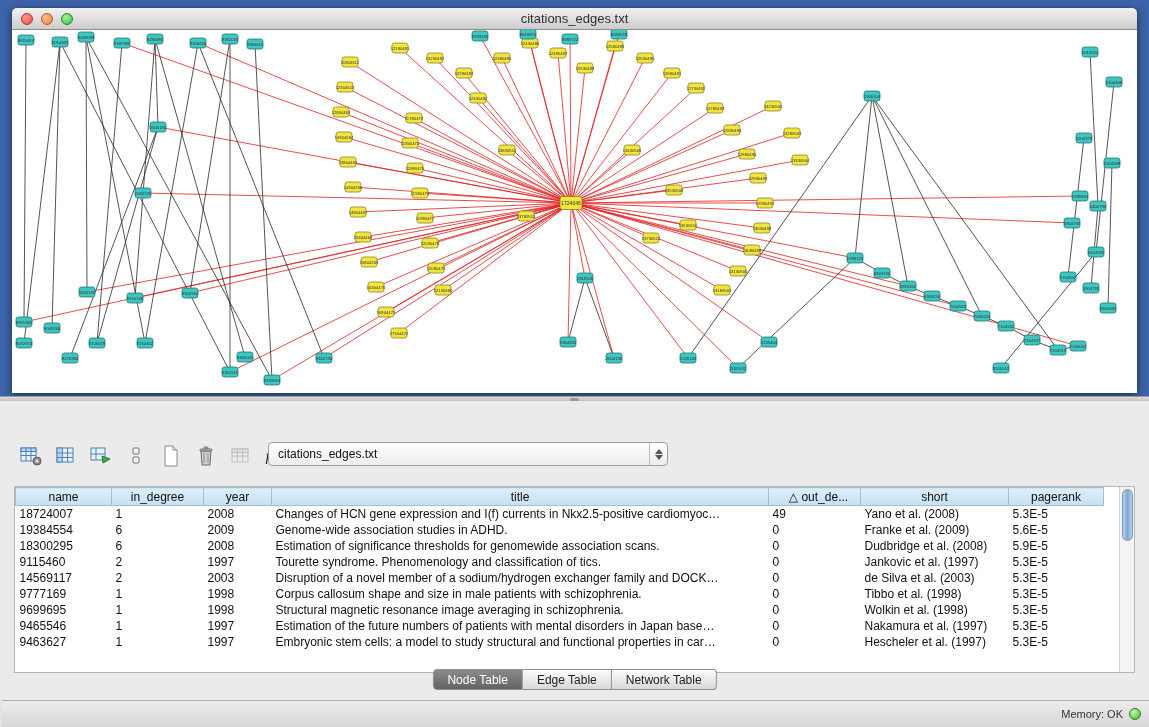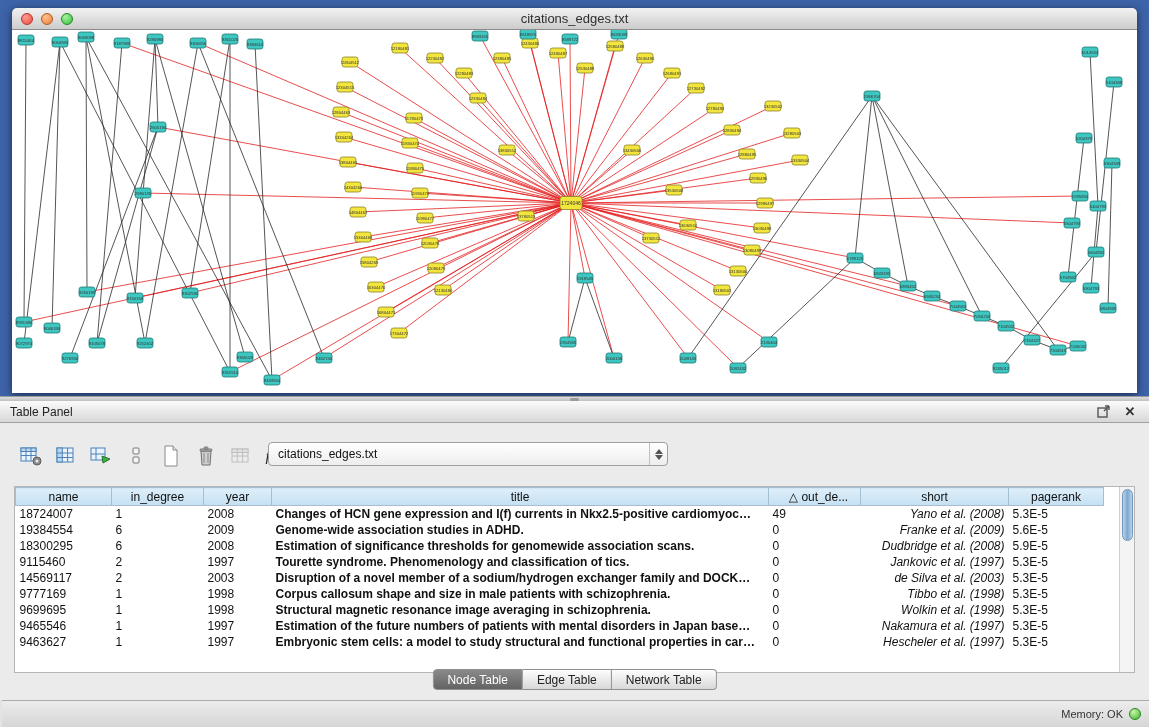--- a/index.html
+++ b/index.html
@@ -51,23 +51,23 @@
   .tri-down { width:0; height:0; border-left:4px solid transparent; border-right:4px solid transparent; border-top:5px solid #555; }
 
   .table-wrap { position:absolute; top:85px; left:14px; right:14px; height:187px;
     background:#ffffff; border:1px solid #b5b5b5; }
   table.data { border-collapse:collapse; table-layout:fixed; width:1088px; font-size:12px; }
   table.data th { height:18px; background:linear-gradient(#ddeefa,#c6e0f2);
     border:1px solid #a3bfd2; font-weight:normal; color:#111; text-align:center;
     overflow:hidden; white-space:nowrap; }
   table.data td { height:16px; padding:0 4px; color:#111; white-space:nowrap;
     overflow:hidden; text-overflow:ellipsis; }
-  .col-0{width:96px;} .col-1{width:92px;} .col-2{width:68px;} .col-3{width:497px;font-weight:bold;}
+  .col-0{width:96px;} .col-1{width:92px;} .col-2{width:68px;} .col-3{width:497px;}
   .col-4{width:92px;padding-left:8px;} .col-5{width:148px;} .col-6{width:95px;}
-  td.col-5 { text-align:right;font-style:italic; }
+  td.col-5 { text-align:left; }
   .vscroll { position:absolute; top:0; right:0; width:15px; bottom:0;
     background:#f4f4f4; border-left:1px solid #cfcfcf; }
   .vthumb { position:absolute; top:2px; left:2px; width:11px; height:52px; border-radius:6px;
     background:linear-gradient(90deg,#b9d2ea,#7ea9d2,#b9d2ea); border:1px solid #7697b5; }
 
   .tabs { position:absolute; bottom:10px; left:50%; transform:translateX(-50%);
     display:flex; }
   .tab { height:21px; padding:0 14px; font-size:12px; color:#222;
     background:linear-gradient(#fdfdfd,#d8d8d8); border:1px solid #8f8f8f;
     border-left-width:0; display:flex; align-items:center; cursor:pointer;margin-top:24px; }
@@ -659,31 +659,20 @@
       </svg>
     </div>
   </div>
 </div>
 
 <div class="splitter">
     <span class="grip"></span>
   </div>
 
 <div class="table-panel">
-  <div class="panel-header">
-    <span>Table Panel</span>
-    <span class="spacer"></span>
-    <span class="panel-hicon">
-      <svg width="14" height="13" viewBox="0 0 14 13">
-          <rect x="1" y="3" width="9" height="9" fill="none" stroke="#555" stroke-width="1.4"></rect>
-          <path d="M7 6 L12 1 M12 1 h-4 M12 1 v4" stroke="#555" stroke-width="1.4" fill="none"></path>
-        </svg>
-    </span>
-    <span class="panel-hicon">✕</span>
-  </div>
 
   <div class="toolbar">
     <span class="tool">
       <svg width="22" height="20" viewBox="0 0 22 20">
           <rect x="1" y="2" width="15" height="13" fill="#eaf3fc" stroke="#4d82b8"></rect>
           <rect x="1" y="2" width="15" height="3.5" fill="#bcd8f0" stroke="#4d82b8"></rect>
           <line x1="6" y1="2" x2="6" y2="15" stroke="#4d82b8"></line>
           <line x1="11" y1="2" x2="11" y2="15" stroke="#4d82b8"></line>
           <line x1="1" y1="9.5" x2="16" y2="9.5" stroke="#4d82b8"></line>
           <circle cx="17" cy="15" r="4" fill="#8b8b8b" stroke="#5d5d5d"></circle>

